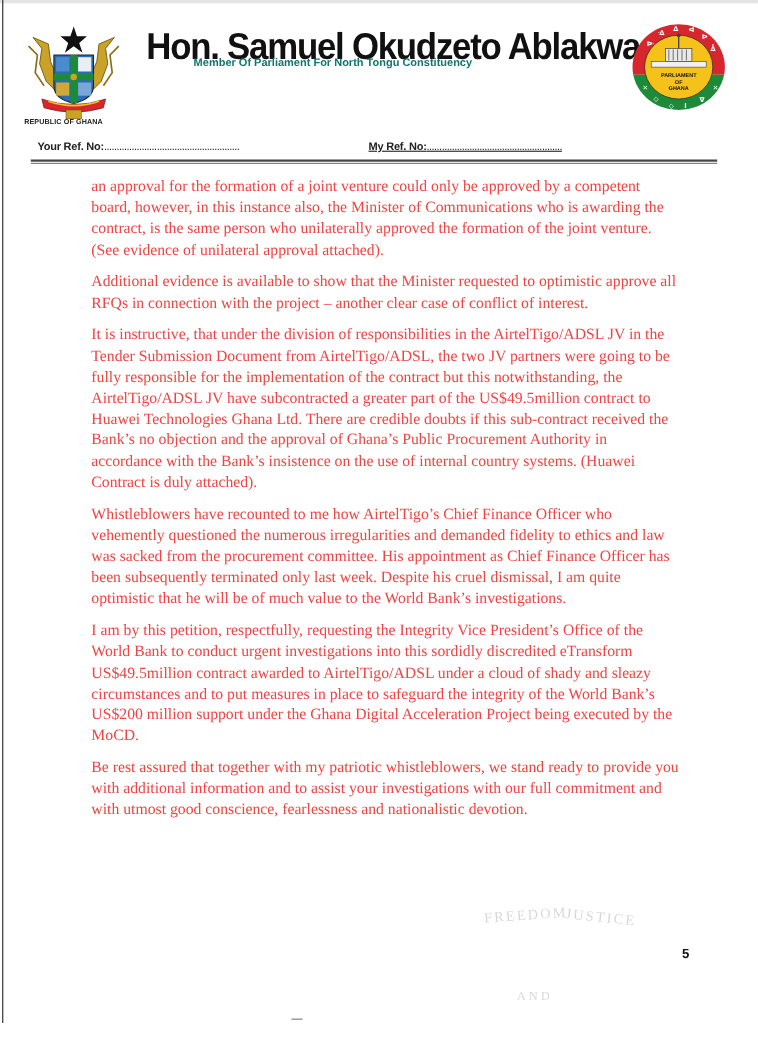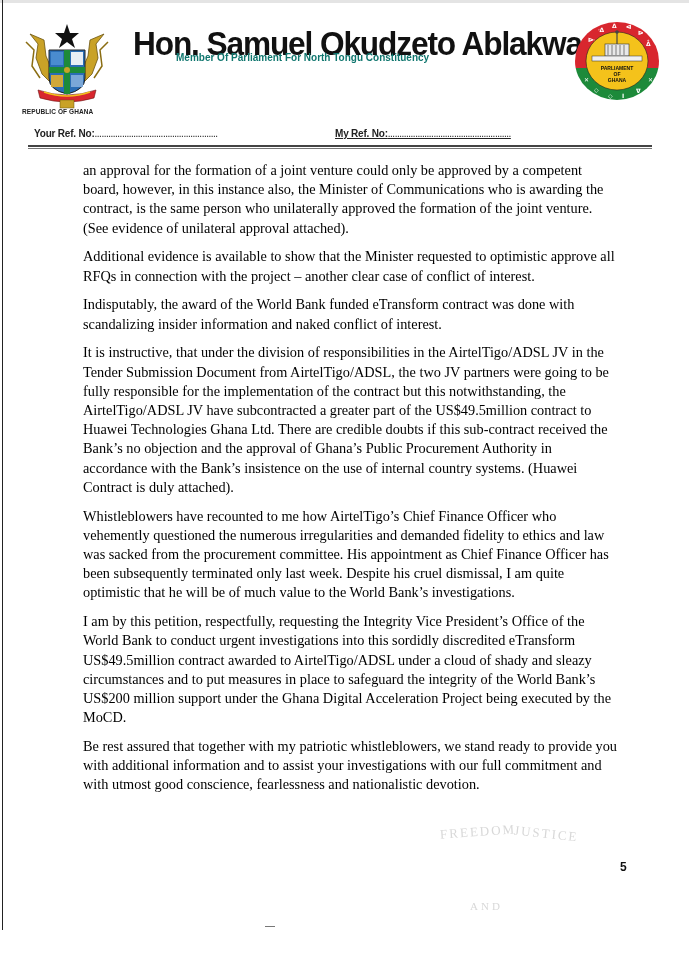--- a/index.html
+++ b/index.html
@@ -28,21 +28,21 @@
     position:absolute; top:128px; font-family:"Liberation Sans", sans-serif; font-weight:bold;
     font-size:10px; color:#222; white-space:nowrap; letter-spacing:-0.2px;
   }
   .ref-left { left:34px; }
   .ref-right { left:335px;text-decoration:underline; }
   .dots { letter-spacing:-0.5px; font-weight:normal; }
   .rule1 { position:absolute; left:28px; top:145px; width:624px; height:2px; background:#444; }
   .rule2 { position:absolute; left:28px; top:148px; width:624px; height:1px; background:#777; }
   .body {
     position:absolute; left:83px; top:161px; width:536px;
-    font-size:14.3px; line-height:19.2px; color:#000000;
+    font-size:14.3px; line-height:19.2px; color:#ef4444;
   }
   .body p { margin:0 0 9.6px 0; }
   .watermark {
     position:absolute; left:440px; top:824px; color:#d8d8d8; font-size:13px; letter-spacing:2px;
     font-family:"Liberation Serif", serif;
   }
   .wm1 { left:440px; top:824px; transform:rotate(-4deg); }
   .wm2 { left:514px; top:826px; transform:rotate(6deg); }
   .wm3 { left:470px; top:900px; font-size:11px; letter-spacing:3px; }
   .page-number {
@@ -131,21 +131,20 @@
 </div>
 <div class="refrow ref-right">
   <span>My Ref. No:</span><span class="dots">......................................................</span>
 </div>
 <div class="rule1"></div>
 <div class="rule2"></div>
 
 <div class="body">
   <p>an approval for the formation of a joint venture could only be approved by a competent board, however, in this instance also, the Minister of Communications who is awarding the contract, is the same person who unilaterally approved the formation of the joint venture. (See evidence of unilateral approval attached).</p>
   <p>Additional evidence is available to show that the Minister requested to optimistic approve all RFQs in connection with the project – another clear case of conflict of interest.</p>
-  <p>Indisputably, the award of the World Bank funded eTransform contract was done with scandalizing insider information and naked conflict of interest.</p>
   <p>It is instructive, that under the division of responsibilities in the AirtelTigo/ADSL JV in the Tender Submission Document from AirtelTigo/ADSL, the two JV partners were going to be fully responsible for the implementation of the contract but this notwithstanding, the AirtelTigo/ADSL JV have subcontracted a greater part of the US$49.5million contract to Huawei Technologies Ghana Ltd. There are credible doubts if this sub-contract received the Bank’s no objection and the approval of Ghana’s Public Procurement Authority in accordance with the Bank’s insistence on the use of internal country systems. (Huawei Contract is duly attached).</p>
   <p>Whistleblowers have recounted to me how AirtelTigo’s Chief Finance Officer who vehemently questioned the numerous irregularities and demanded fidelity to ethics and law was sacked from the procurement committee. His appointment as Chief Finance Officer has been subsequently terminated only last week. Despite his cruel dismissal, I am quite optimistic that he will be of much value to the World Bank’s investigations.</p>
   <p>I am by this petition, respectfully, requesting the Integrity Vice President’s Office of the World Bank to conduct urgent investigations into this sordidly discredited eTransform US$49.5million contract awarded to AirtelTigo/ADSL under a cloud of shady and sleazy circumstances and to put measures in place to safeguard the integrity of the World Bank’s US$200 million support under the Ghana Digital Acceleration Project being executed by the MoCD.</p>
   <p>Be rest assured that together with my patriotic whistleblowers, we stand ready to provide you with additional information and to assist your investigations with our full commitment and with utmost good conscience, fearlessness and nationalistic devotion.</p>
 </div>
 
 <div class="watermark wm1">FREEDOM</div>
 <div class="watermark wm2">JUSTICE</div>
 <div class="watermark wm3">AND</div>
 

